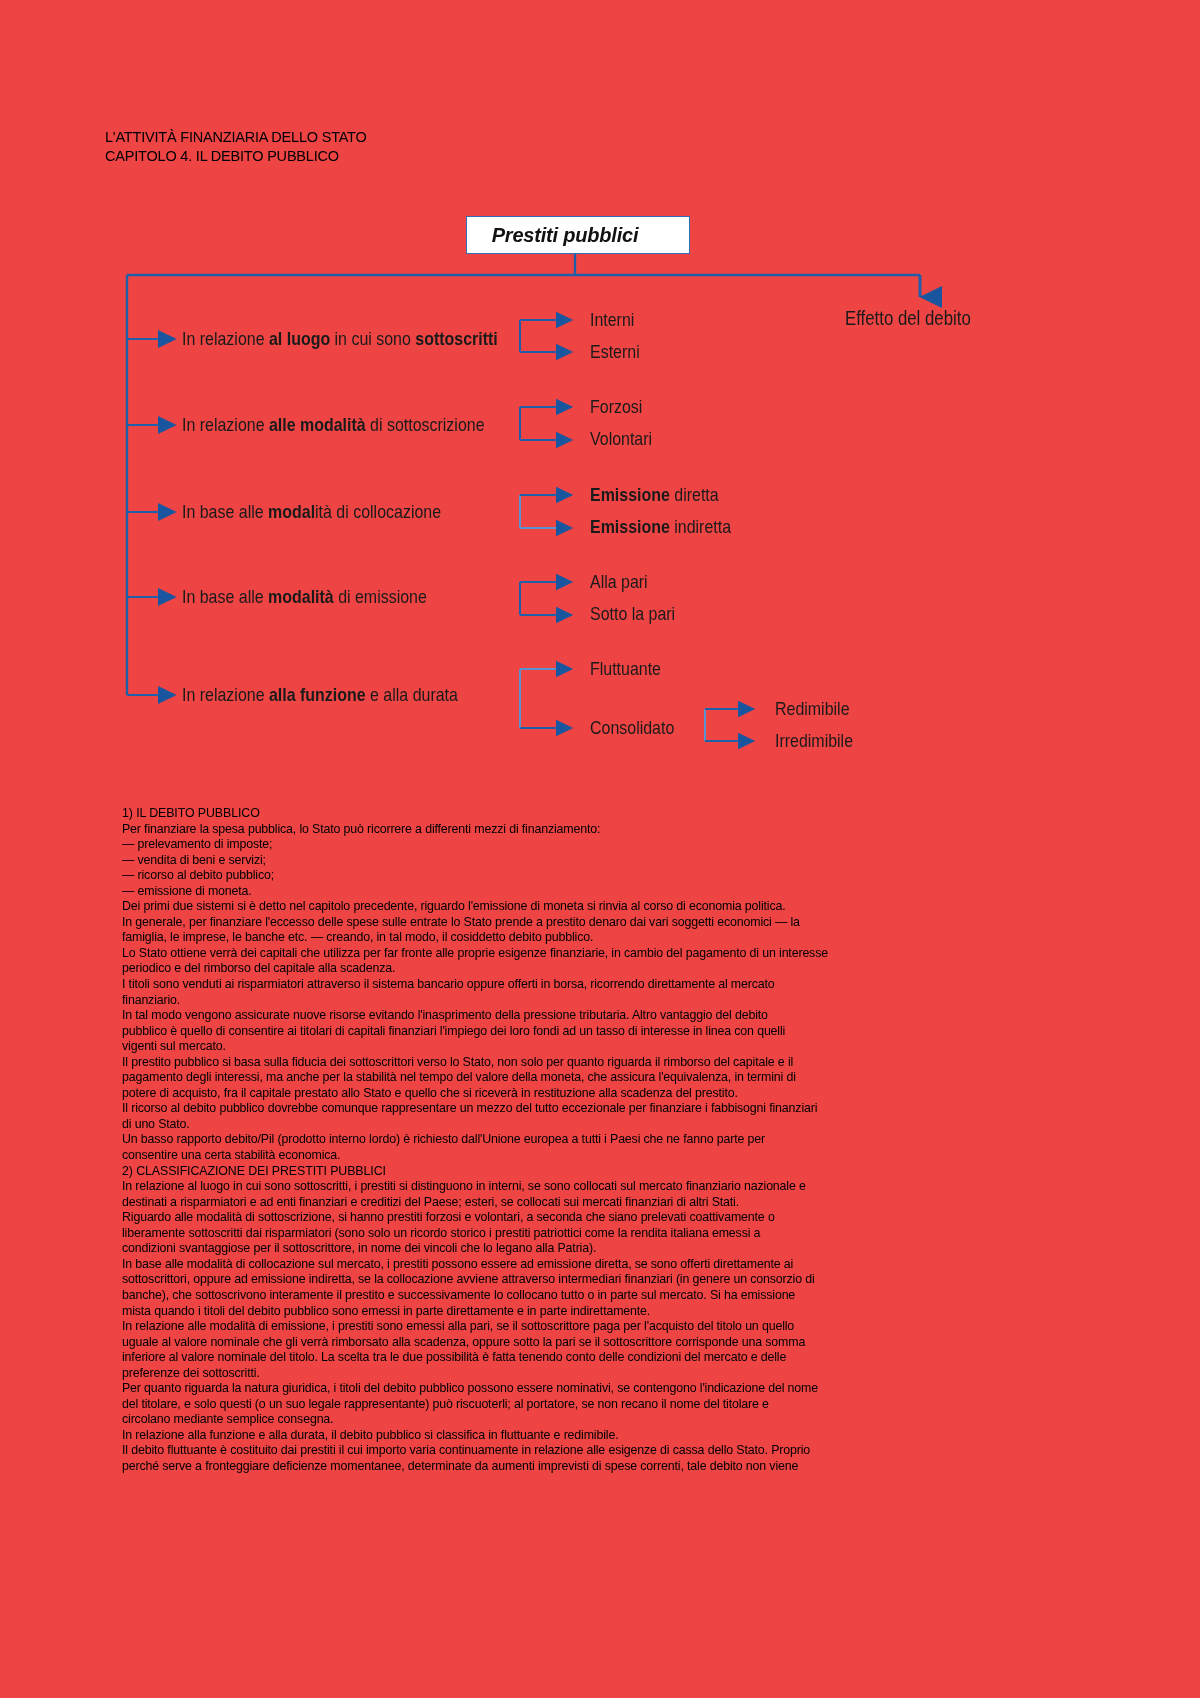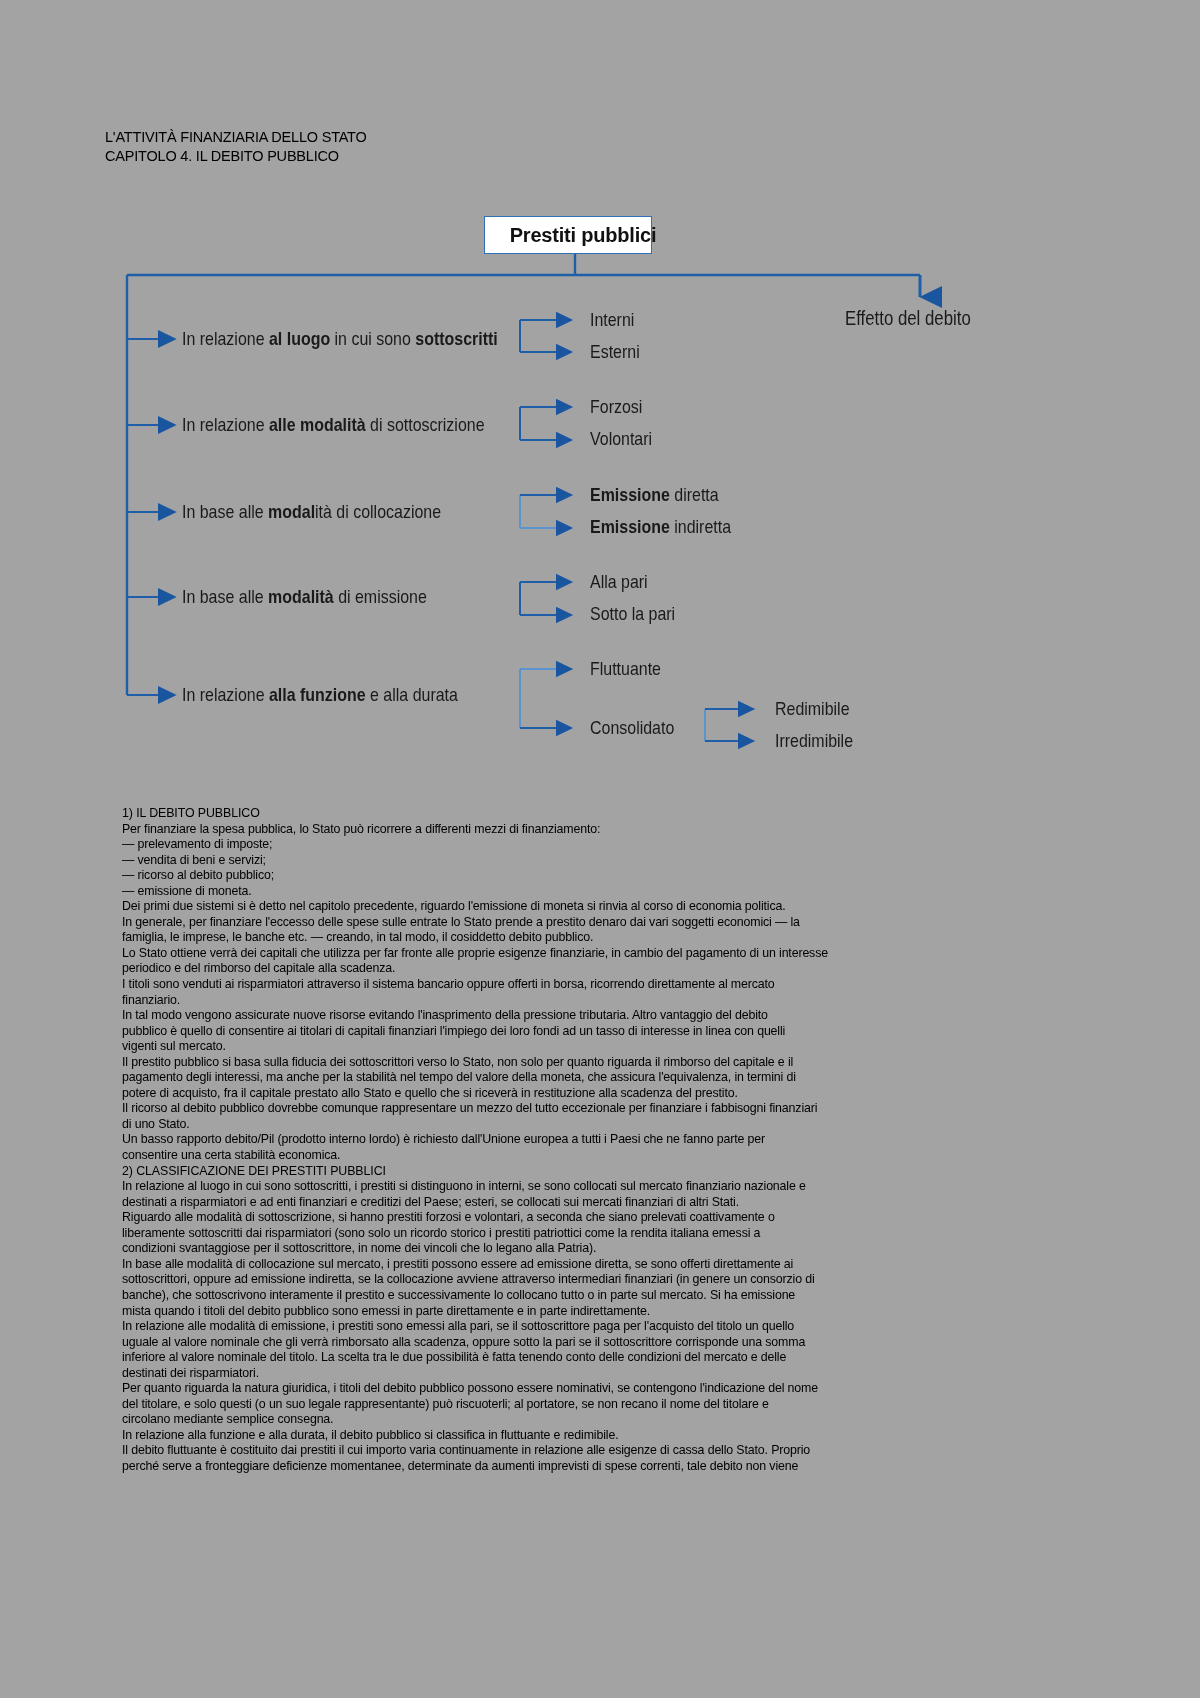--- a/index.html
+++ b/index.html
@@ -10,21 +10,21 @@
   }
   body {
     font-family: "Liberation Sans", sans-serif;
     color: #000000;
   }
   .page {
     position: relative;
     width: 1200px;
     height: 1698px;
     margin: 0 auto;
-    background: #a3a3a3;
+    background: #ef4444;
     overflow: hidden;
   }
 
   
   .doc-header {
     position: absolute;
     left: 105px;
     top: 128px;
     width: 700px;
   }
@@ -55,27 +55,28 @@
     line-height: 21px;
     color: #1a1a1a;
     white-space: nowrap;
     transform: scaleX(0.84);
     transform-origin: left center;
   }
   .dg-label .bold { font-weight: bold; }
 
   .root-box {
     position: absolute;
-    left: 484px;
+    left: 466px;
     top: 21px;
-    width: 168px;
+    width: 224px;
     height: 38px;
     border: 1.6px solid #2f6fb5;
     background: #ffffff;
     box-sizing: border-box;
+    font-style: italic;
   }
   .root-box .txt {
     position: absolute;
     left: 0;
     top: 7px;
     width: 196px;
     text-align: center;
     font-size: 20px;
     font-weight: bold;
     letter-spacing: -0.2px;
@@ -226,21 +227,21 @@
     <div class="tline">Riguardo alle modalità di sottoscrizione, si hanno prestiti forzosi e volontari, a seconda che siano prelevati coattivamente o</div>
     <div class="tline">liberamente sottoscritti dai risparmiatori (sono solo un ricordo storico i prestiti patriottici come la rendita italiana emessi a</div>
     <div class="tline">condizioni svantaggiose per il sottoscrittore, in nome dei vincoli che lo legano alla Patria).</div>
     <div class="tline">In base alle modalità di collocazione sul mercato, i prestiti possono essere ad emissione diretta, se sono offerti direttamente ai</div>
     <div class="tline">sottoscrittori, oppure ad emissione indiretta, se la collocazione avviene attraverso intermediari finanziari (in genere un consorzio di</div>
     <div class="tline">banche), che sottoscrivono interamente il prestito e successivamente lo collocano tutto o in parte sul mercato. Si ha emissione</div>
     <div class="tline">mista quando i titoli del debito pubblico sono emessi in parte direttamente e in parte indirettamente.</div>
     <div class="tline">In relazione alle modalità di emissione, i prestiti sono emessi alla pari, se il sottoscrittore paga per l'acquisto del titolo un quello</div>
     <div class="tline">uguale al valore nominale che gli verrà rimborsato alla scadenza, oppure sotto la pari se il sottoscrittore corrisponde una somma</div>
     <div class="tline">inferiore al valore nominale del titolo. La scelta tra le due possibilità è fatta tenendo conto delle condizioni del mercato e delle</div>
-    <div class="tline">destinati dei risparmiatori.</div>
+    <div class="tline">preferenze dei sottoscritti.</div>
     <div class="tline">Per quanto riguarda la natura giuridica, i titoli del debito pubblico possono essere nominativi, se contengono l'indicazione del nome</div>
     <div class="tline">del titolare, e solo questi (o un suo legale rappresentante) può riscuoterli; al portatore, se non recano il nome del titolare e</div>
     <div class="tline">circolano mediante semplice consegna.</div>
     <div class="tline">In relazione alla funzione e alla durata, il debito pubblico si classifica in fluttuante e redimibile.</div>
     <div class="tline">Il debito fluttuante è costituito dai prestiti il cui importo varia continuamente in relazione alle esigenze di cassa dello Stato. Proprio</div>
     <div class="tline">perché serve a fronteggiare deficienze momentanee, determinate da aumenti imprevisti di spese correnti, tale debito non viene</div>
   </div>
 
 </div>
 

